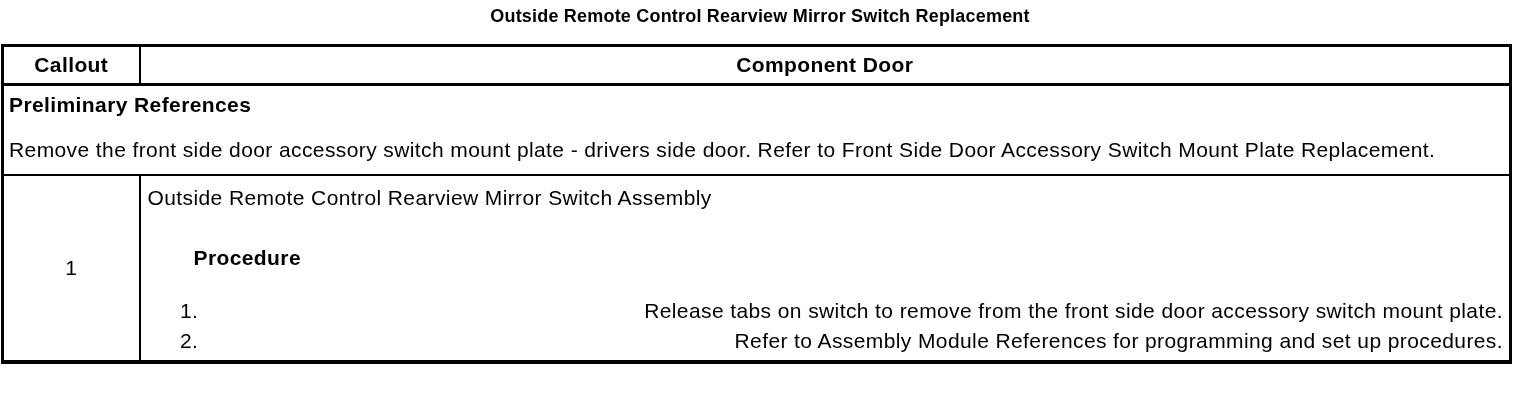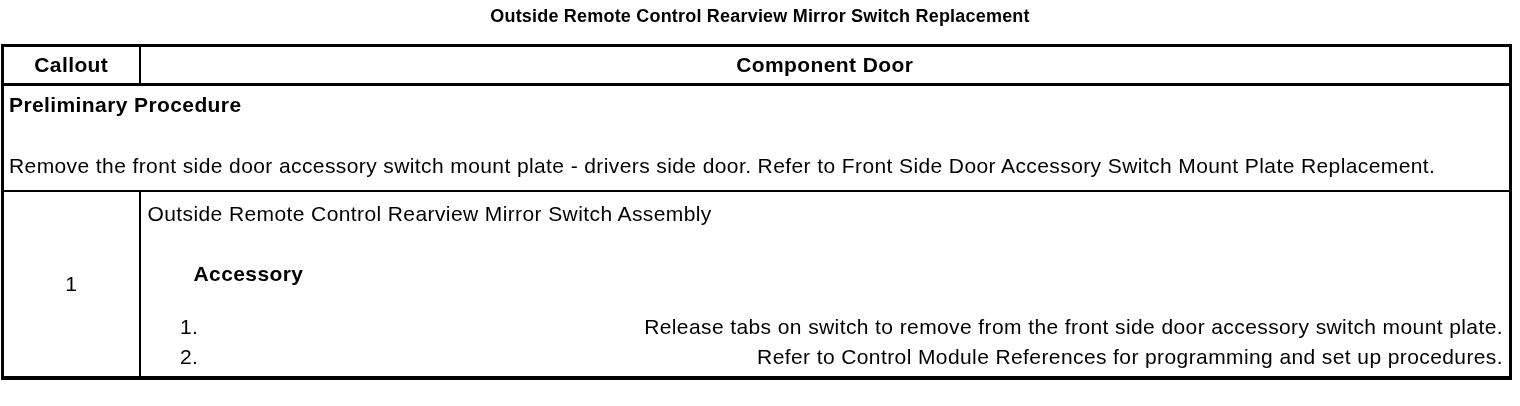--- a/index.html
+++ b/index.html
@@ -51,21 +51,21 @@
     border-right: none;
     padding: 4px 5px 8px 5px;
     vertical-align: top;
   }
   .prelim-heading {
     font-weight: bold;
     line-height: 30px;
     margin: 0;
   }
   .prelim-text {
-    margin: 30px 0 0 0;
+    margin: 14px 0 0 0;
     line-height: 32px;
   }
   td.callout-cell {
     border: 2px solid #000000;
     border-left: none;
     border-bottom: none;
     text-align: center;
     vertical-align: middle;
     padding: 0;
   }
@@ -108,32 +108,32 @@
       <col>
     </colgroup>
     <tbody>
       <tr>
         <th class="header-cell">Callout</th>
         <th class="header-cell">Component Door</th>
       </tr>
 
       <tr>
         <td class="prelim-cell" colspan="2">
-          <div class="prelim-heading">Preliminary Procedure</div>
+          <div class="prelim-heading">Preliminary References</div>
           <div class="prelim-text">Remove the front side door accessory switch mount plate - drivers side door. Refer to Front Side Door Accessory Switch Mount Plate Replacement.</div>
         </td>
       </tr>
 
       <tr>
         <td class="callout-cell">1</td>
         <td class="component-cell">
           <div class="component-name">Outside Remote Control Rearview Mirror Switch Assembly</div>
-          <div class="procedure-heading">Accessory</div>
+          <div class="procedure-heading">Procedure</div>
           <ol class="procedure-steps">
             <li>Release tabs on switch to remove from the front side door accessory switch mount plate.</li>
-            <li>Refer to Control Module References for programming and set up procedures.</li>
+            <li>Refer to Assembly Module References for programming and set up procedures.</li>
           </ol>
         </td>
       </tr>
     </tbody>
   </table>
 
 </div>
 
 </body></html>

